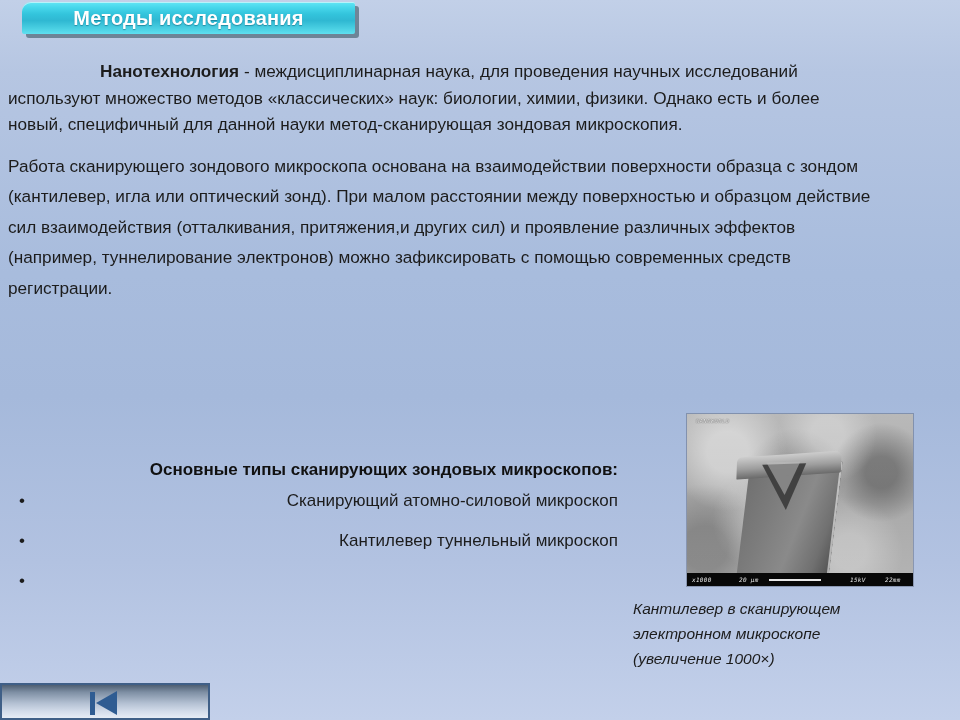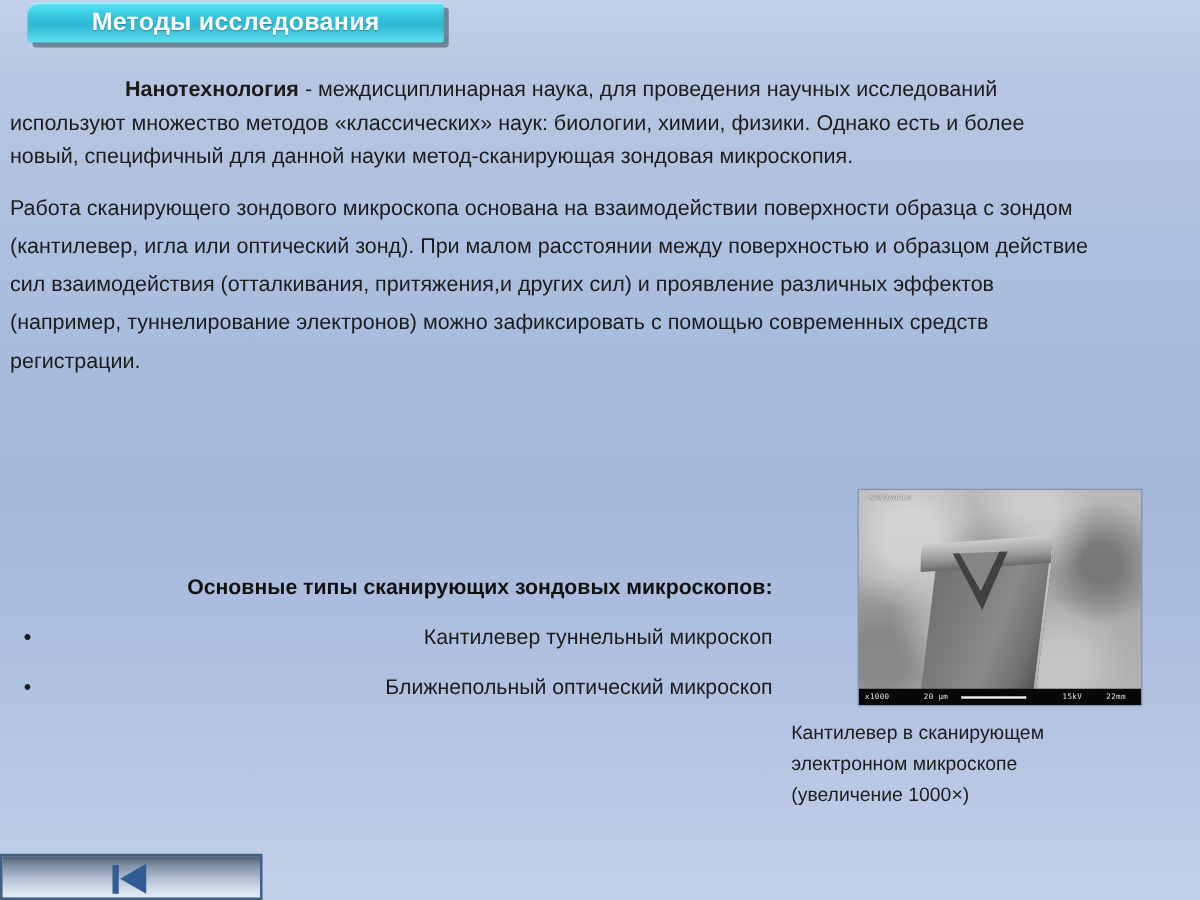--- a/index.html
+++ b/index.html
@@ -132,21 +132,22 @@
     top: 0;
     font-size: 17px;
     line-height: 22px;
     color: #1c1c1c;
   }
 
   
   .figure {
     position: absolute;
     left: 687px;
-    top: 392px;
+    top: 414px;
+    font-style: italic;
   }
   .sem-img {
     position: relative;
     width: 226px;
     height: 172px;
     background:
       radial-gradient(circle at 18% 22%, rgba(255,255,255,.42) 0 9%, rgba(0,0,0,0) 26%),
       radial-gradient(circle at 62% 12%, rgba(255,255,255,.30) 0 8%, rgba(0,0,0,0) 24%),
       radial-gradient(circle at 86% 34%, rgba(0,0,0,.30) 0 7%, rgba(0,0,0,0) 22%),
       radial-gradient(circle at 34% 62%, rgba(255,255,255,.22) 0 10%, rgba(0,0,0,0) 28%),
@@ -303,28 +304,28 @@
     <span class="lead">Нанотехнология</span><span> - междисциплинарная наука, для проведения научных исследований  используют множество методов «классических» наук: биологии, химии, физики. Однако есть и более новый, специфичный для данной науки  метод-сканирующая зондовая микроскопия.</span>
   </p>
   <p class="para para-2">Работа сканирующего зондового микроскопа основана на взаимодействии поверхности образца с зондом (кантилевер, игла или оптический зонд). При малом  расстоянии между поверхностью и образцом действие сил взаимодействия (отталкивания, притяжения,и других сил) и проявление различных эффектов (например, туннелирование электронов) можно зафиксировать с помощью современных средств регистрации.</p>
 </div>
 
 <div class="types-block">
   <div class="types-head">Основные типы сканирующих зондовых микроскопов:</div>
   <ul class="types-list">
     <li>
       <span class="bullet">•</span>
+      <span>Сканирующий атомно-силовой микроскоп</span>
     </li>
     <li>
       <span class="bullet">•</span>
       <span>Кантилевер туннельный микроскоп</span>
     </li>
     <li>
       <span class="bullet">•</span>
-      <span>Ближнепольный оптический микроскоп</span>
     </li>
   </ul>
 </div>
 
 <div class="figure">
   <div class="sem-img">
     <div class="cantilever"></div>
     <div class="cantilever-top"></div>
     <div class="tip-notch"></div>
     <div class="tip-notch-hl"></div>

